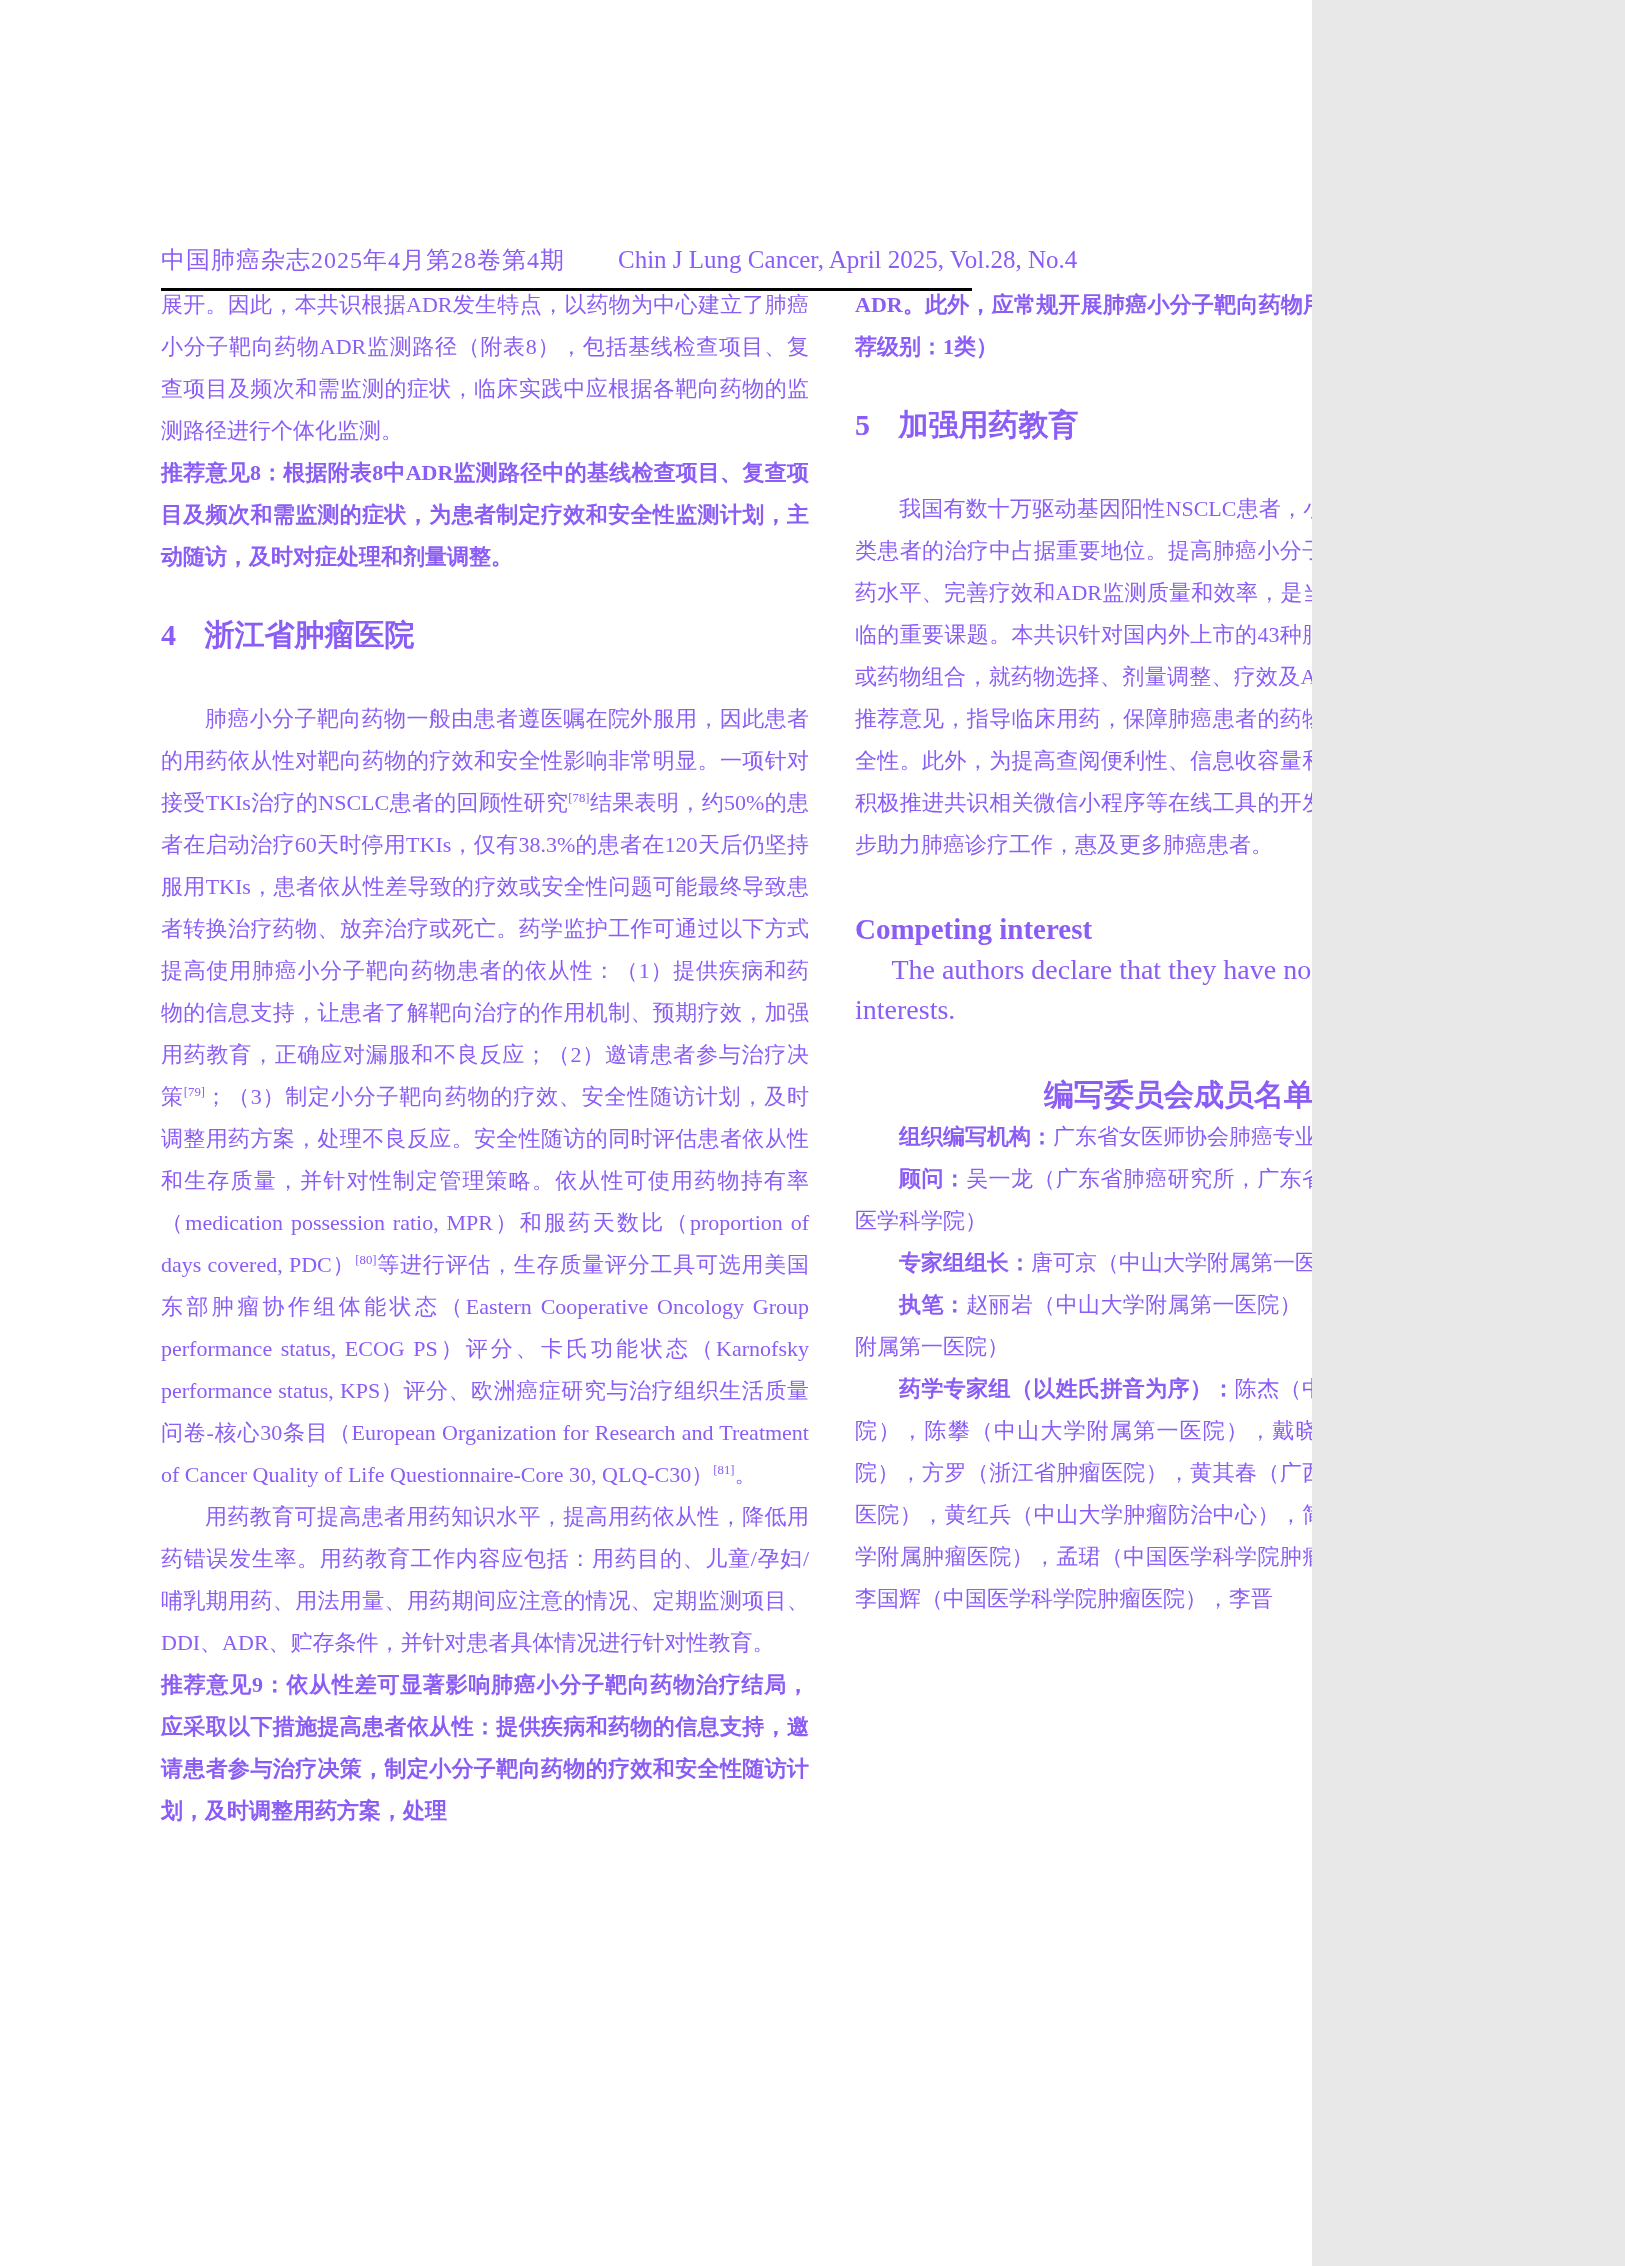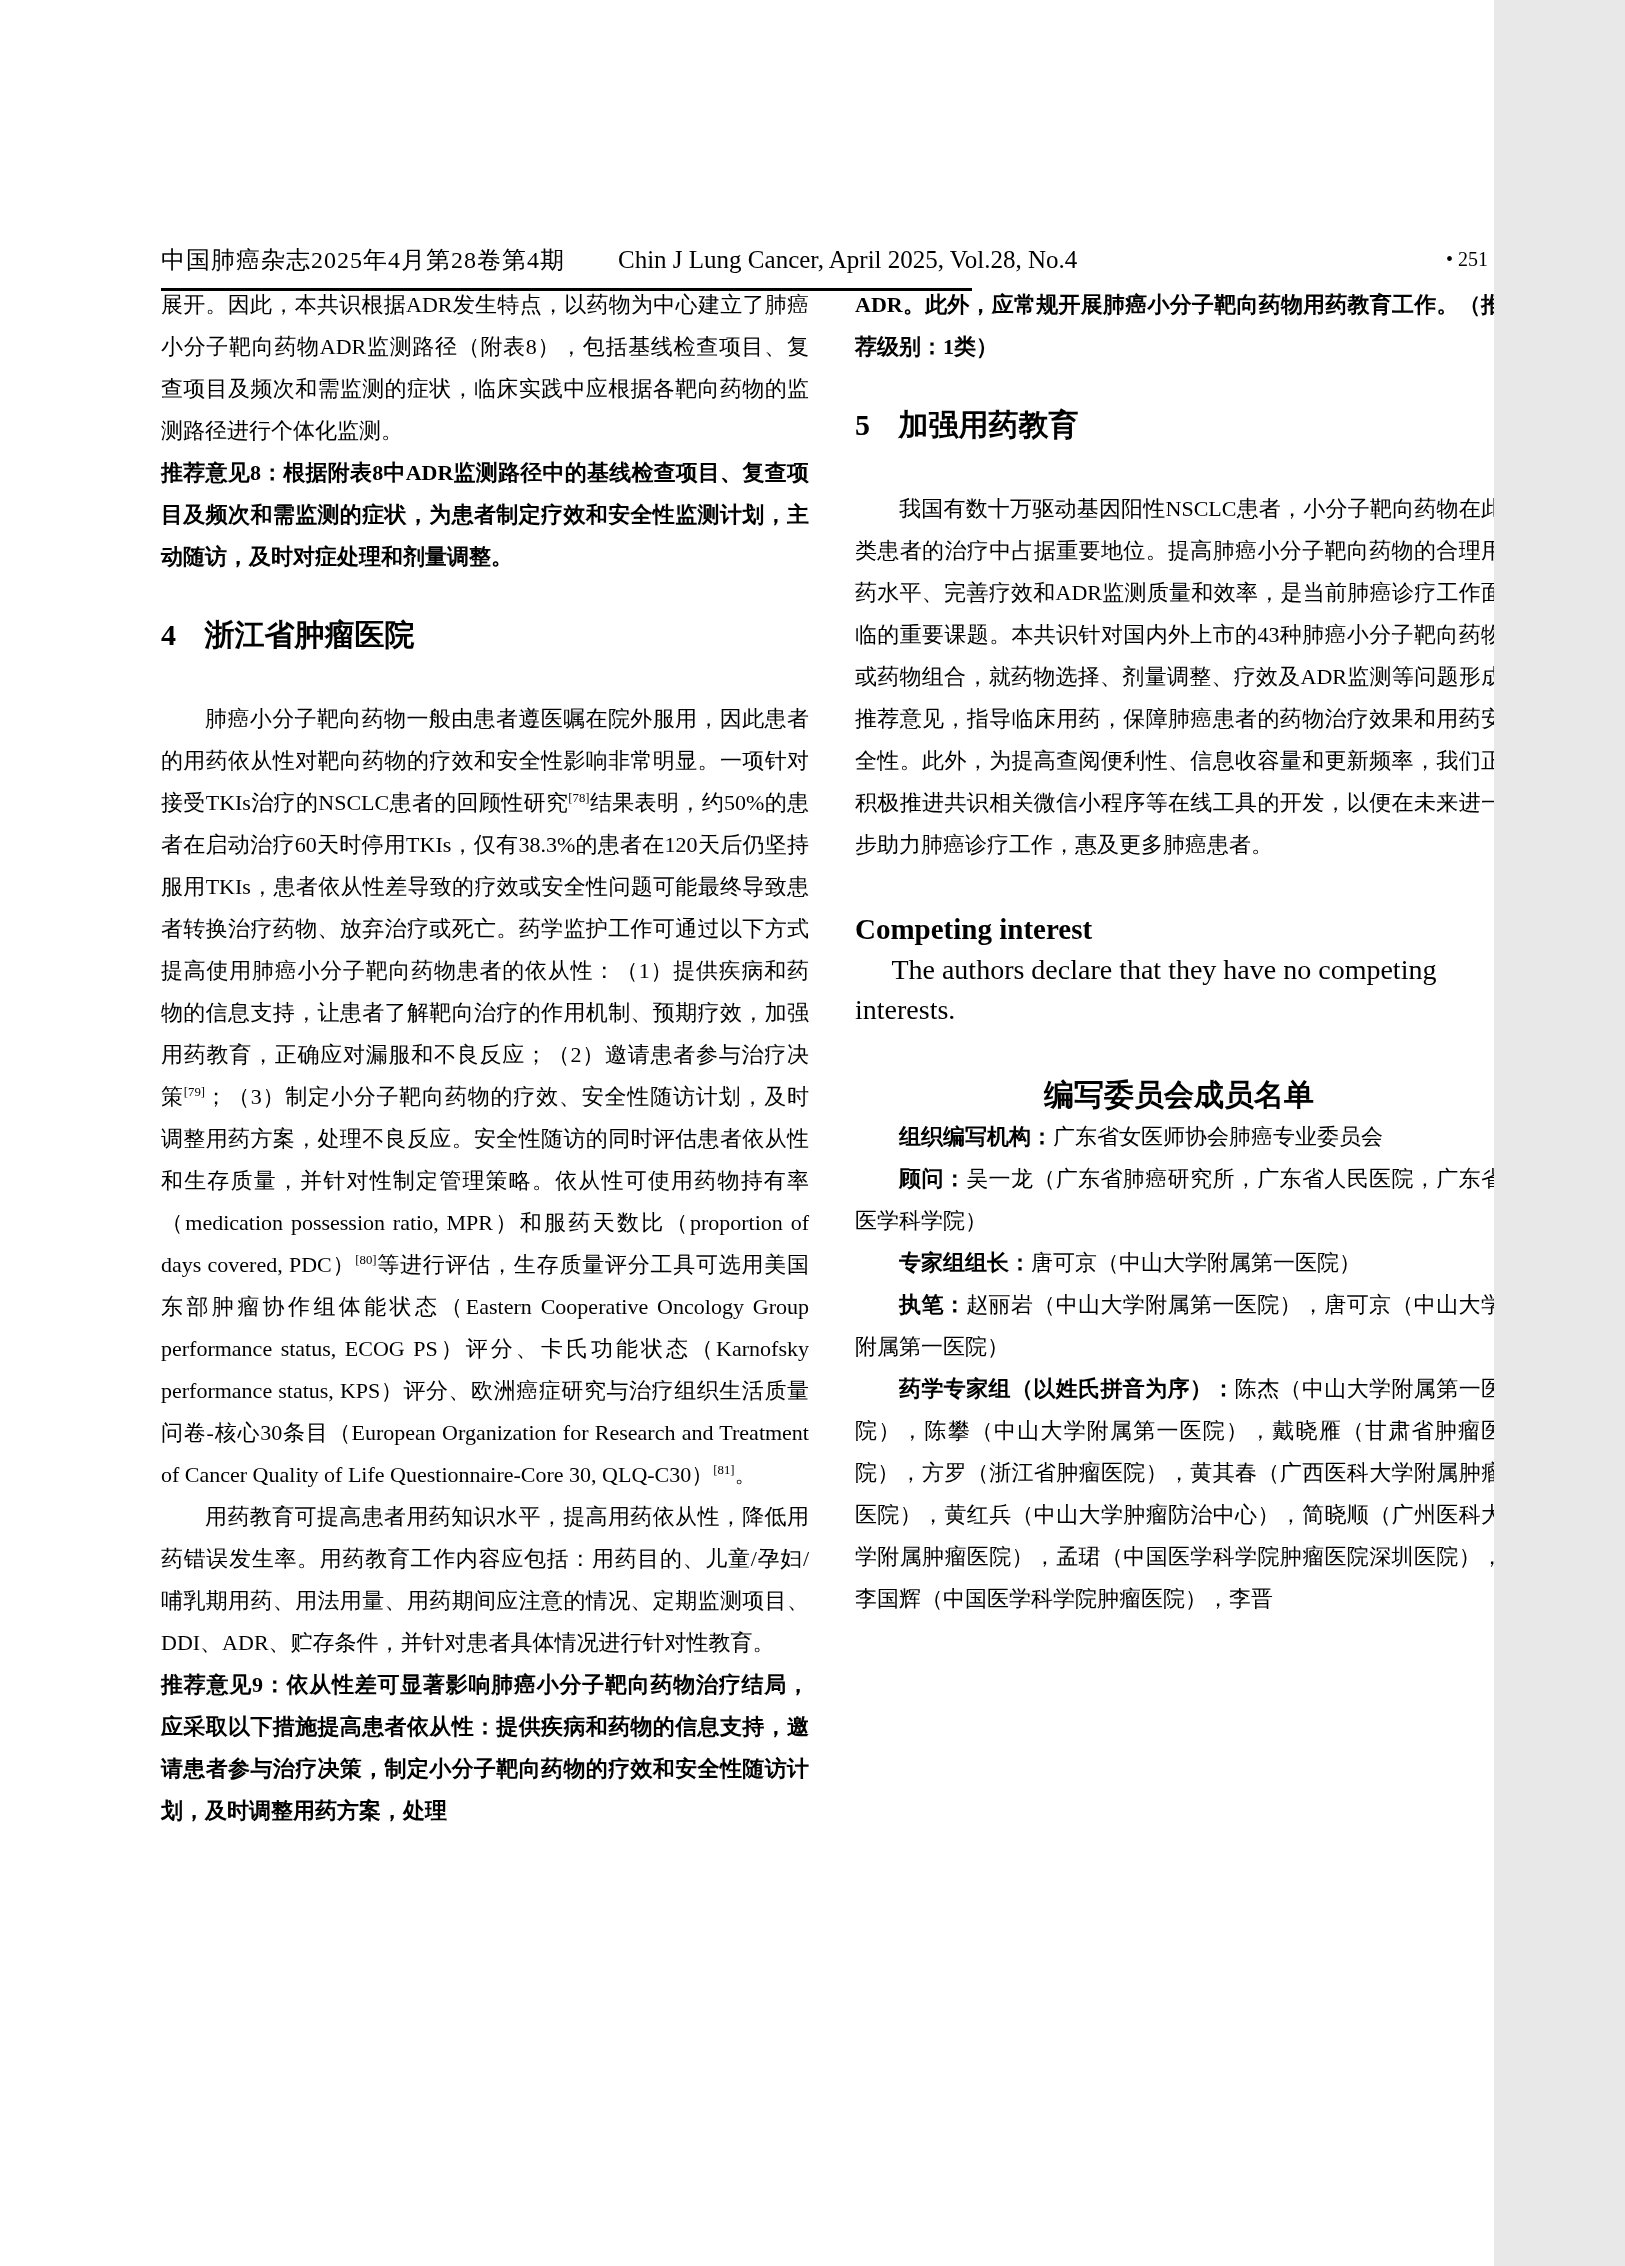--- a/index.html
+++ b/index.html
@@ -1,20 +1,20 @@
 <!DOCTYPE html>
 <html lang="zh"><head>
 <meta charset="utf-8">
 <style>
   html,body{margin:0;padding:0;background:#e8e8e8;}
   .page{
     position:relative;
-    width:1494px;height:2266px;
+    width:1312px;height:2266px;
     background:#ffffff;
-    color:#000000;
+    color:#8b5cf6;
     font-family:"Liberation Serif","DejaVu Serif",serif;
     overflow:hidden;
   }
   
   .header{
     position:absolute;left:161px;top:245px;width:1342px;
     display:flex;align-items:baseline;
     font-size:24px;line-height:29px;white-space:nowrap;
   }
   .journal-cn{letter-spacing:1px;}

